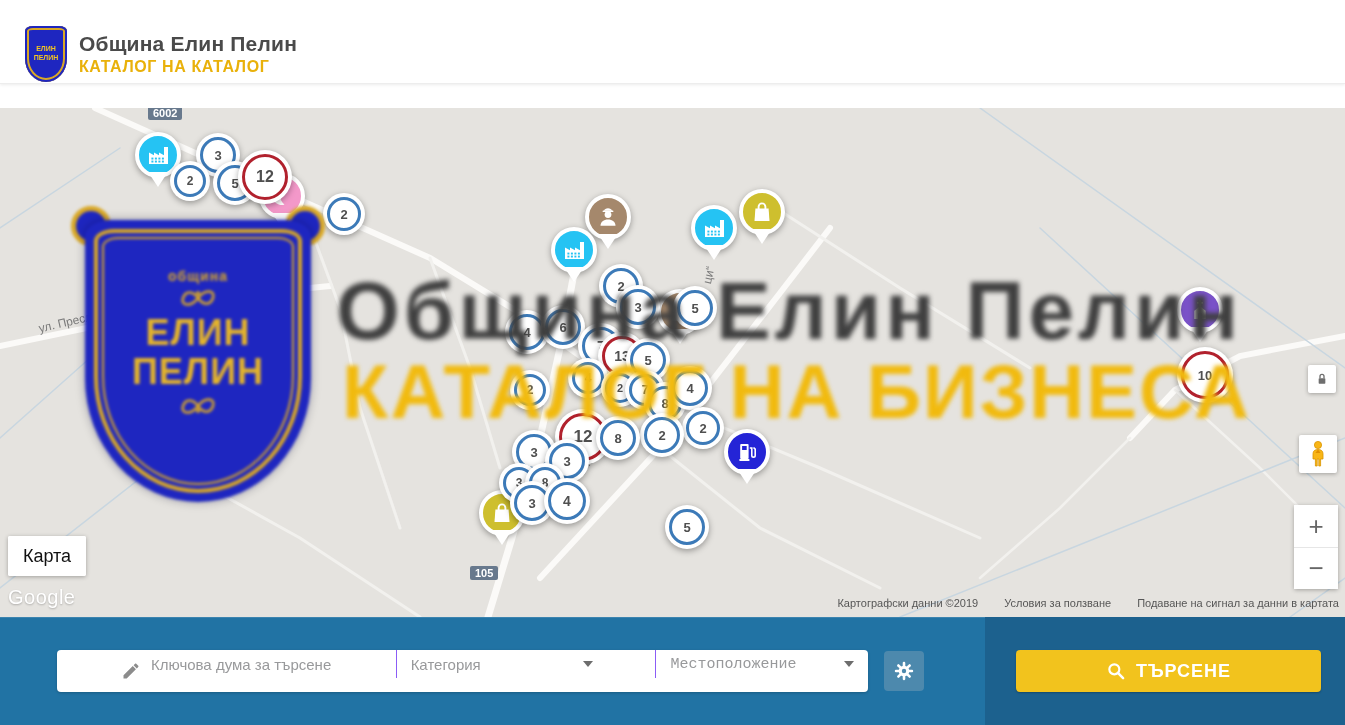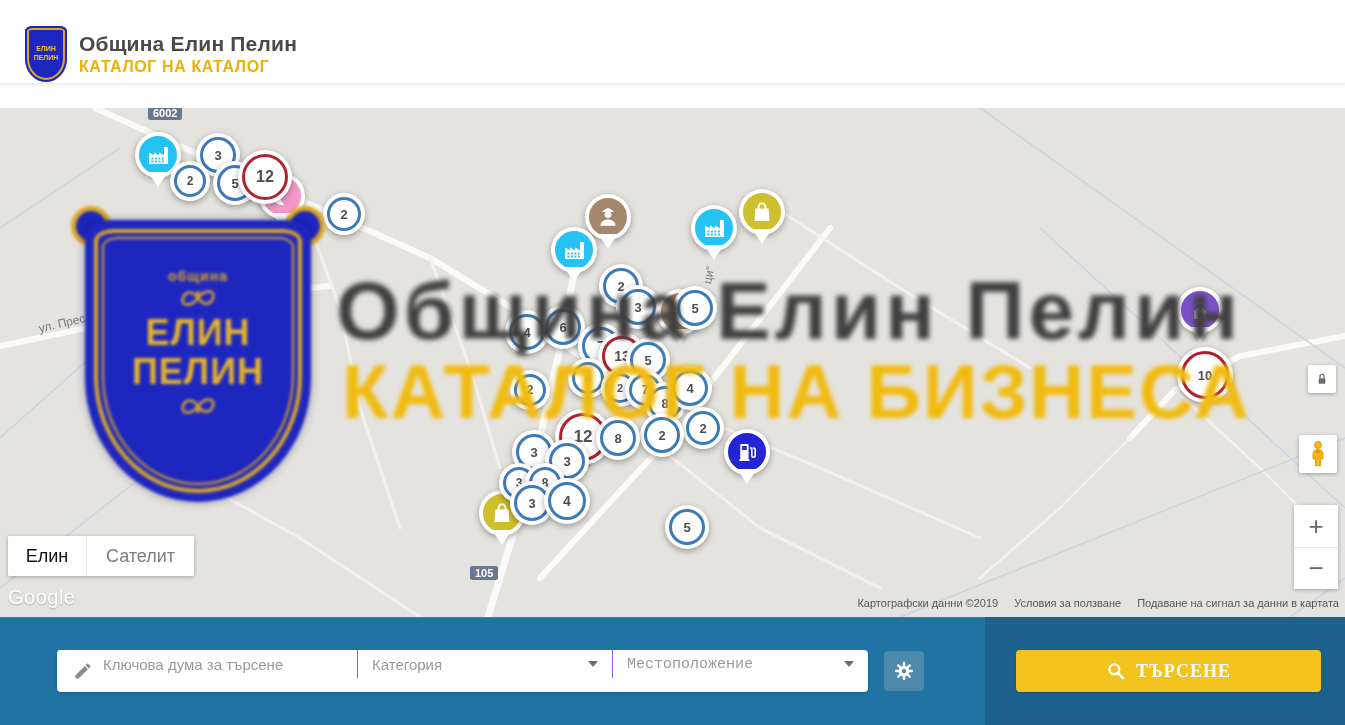--- a/index.html
+++ b/index.html
@@ -67,56 +67,56 @@
 
   
   .maptype { position:absolute; left:8px; top:428px; height:40px; display:flex; background:#fff; border-radius:2px;
              box-shadow:0 1px 4px rgba(0,0,0,.3); z-index:5; overflow:hidden; }
   .maptype button { border:none; background:#fff; height:40px; font-family:"Liberation Sans",sans-serif;
                     font-size:18px; cursor:pointer; }
   .maptype .mt-map { width:78px; color:#111; font-weight:500; }
   .maptype .mt-sat { width:108px; color:#7d7d7d; border-left:1px solid #ededed; }
   .google-logo { position:absolute; left:8px; top:478px; color:#fff; font-size:20px; letter-spacing:.5px;
                  text-shadow:0 1px 2px rgba(0,0,0,.25); z-index:5; font-weight:500; }
-  .attribution { position:absolute; right:6px; top:489px; display:flex; gap:16px; font-size:11px; color:#565656; z-index:5; }
+  .attribution { position:absolute; right:6px; top:489px; display:flex; gap:26px; font-size:11px; color:#565656; z-index:5; }
   .attribution span, .attribution a { color:#565656; text-decoration:none; }
   .ctl-box { position:absolute; background:#fff; box-shadow:0 1px 4px rgba(0,0,0,.3); border-radius:2px; z-index:5;
              display:flex; align-items:center; justify-content:center; cursor:pointer; }
   .lock-box { left:1308px; top:257px; width:28px; height:28px; }
   .pegman-box { left:1299px; top:327px; width:38px; height:38px; }
   .zoomctl { position:absolute; left:1294px; top:397px; width:44px; height:84px; background:#fff; border-radius:2px;
              box-shadow:0 1px 4px rgba(0,0,0,.3); z-index:5; display:flex; flex-direction:column; }
   .zoomctl button { flex:1; border:none; background:#fff; font-size:26px; color:#666; cursor:pointer;
                     font-family:"Liberation Sans",sans-serif; line-height:1; }
   .zoomctl button:first-child { border-bottom:1px solid #e6e6e6; }
 
   
   .searchbar { position:absolute; left:0; top:617px; width:1345px; height:108px; background:#2173a4; z-index:20;
                box-shadow:inset 0 1px 0 rgba(255,255,255,.12); }
   .fields { position:absolute; left:57px; top:33px; width:811px; height:42px; background:#fff; border-radius:4px;
             display:flex; overflow:hidden; box-shadow:0 1px 3px rgba(0,0,0,.2); }
-  .field { position:relative; height:28px; display:flex; align-items:center; }
+  .field { position:relative; height:28px; display:flex; align-items:center;margin-left:48px; }
   .field + .field { border-left:1px solid #8b5cf6; }
   .f-keyword { width:300px; }
   .f-keyword input { width:100%; height:100%; border:none; outline:none; padding:0 14px 0 46px; font-size:15px;
                      color:#555; font-family:"Liberation Sans",sans-serif; }
   .f-keyword input::placeholder { color:#98999b; }
   .pencil { position:absolute; left:16px; top:11px; }
   .dropdown { cursor:pointer; padding:0 14px; color:#98999b; font-size:15px; justify-content:space-between; }
   .f-category { width:255px; } .f-location { width:256px;font-family:Liberation Mono, monospace; }
   .caret { width:0; height:0; border-left:5px solid transparent; border-right:5px solid transparent;
            border-top:6px solid #6d6d6d; }
   .gear-btn { position:absolute; left:884px; top:34px; width:40px; height:40px; background:#4d89ad; border:none;
               border-radius:4px; cursor:pointer; display:flex; align-items:center; justify-content:center; }
   .search-right { position:absolute; left:985px; top:0; width:360px; height:108px; background:#1c618e; }
   .search-btn { position:absolute; left:31px; top:33px; width:305px; height:42px; background:#f2c31d; border:none;
                 border-radius:4px; cursor:pointer; display:flex; align-items:center; justify-content:center; gap:10px;
                 box-shadow:0 1px 2px rgba(0,0,0,.25); }
   .search-btn span { color:#fff; font-size:18px; font-weight:700; letter-spacing:1px;
-                     font-family:Liberation Serif, serif; }
+                     font-family:Liberation Sans, sans-serif; }
 </style>
 </head>
 <body>
 
 <div class="page">
 
   <div class="header">
     <div class="brand">
       <div class="mini-crest">
         <span>ЕЛИН ПЕЛИН</span>
@@ -326,22 +326,21 @@
             <path d="M30 8c-4-6-10-6-12 0s6 8 12 0c4 6 10 6 12 0s-6-8-12 0z" fill="none" stroke="#d9a826" stroke-width="2"></path>
             <circle cx="30" cy="12" r="1.6" fill="#d9a826"></circle>
           </svg>
         </div>
       </div>
       <div class="wm-title">Община Елин Пелин</div>
       <div class="wm-subtitle">КАТАЛОГ НА БИЗНЕСА</div>
     </div>
 
     <div class="maptype">
-      <button class="mt-map">Елин</button>
-      <button class="mt-sat">Сателит</button>
+      <button class="mt-map">Карта</button>
     </div>
 
     <div class="google-logo">Google</div>
 
     <div class="attribution">
       <span>Картографски данни ©2019</span>
       <a>Условия за ползване</a>
       <a>Подаване на сигнал за данни в картата</a>
     </div>
 

